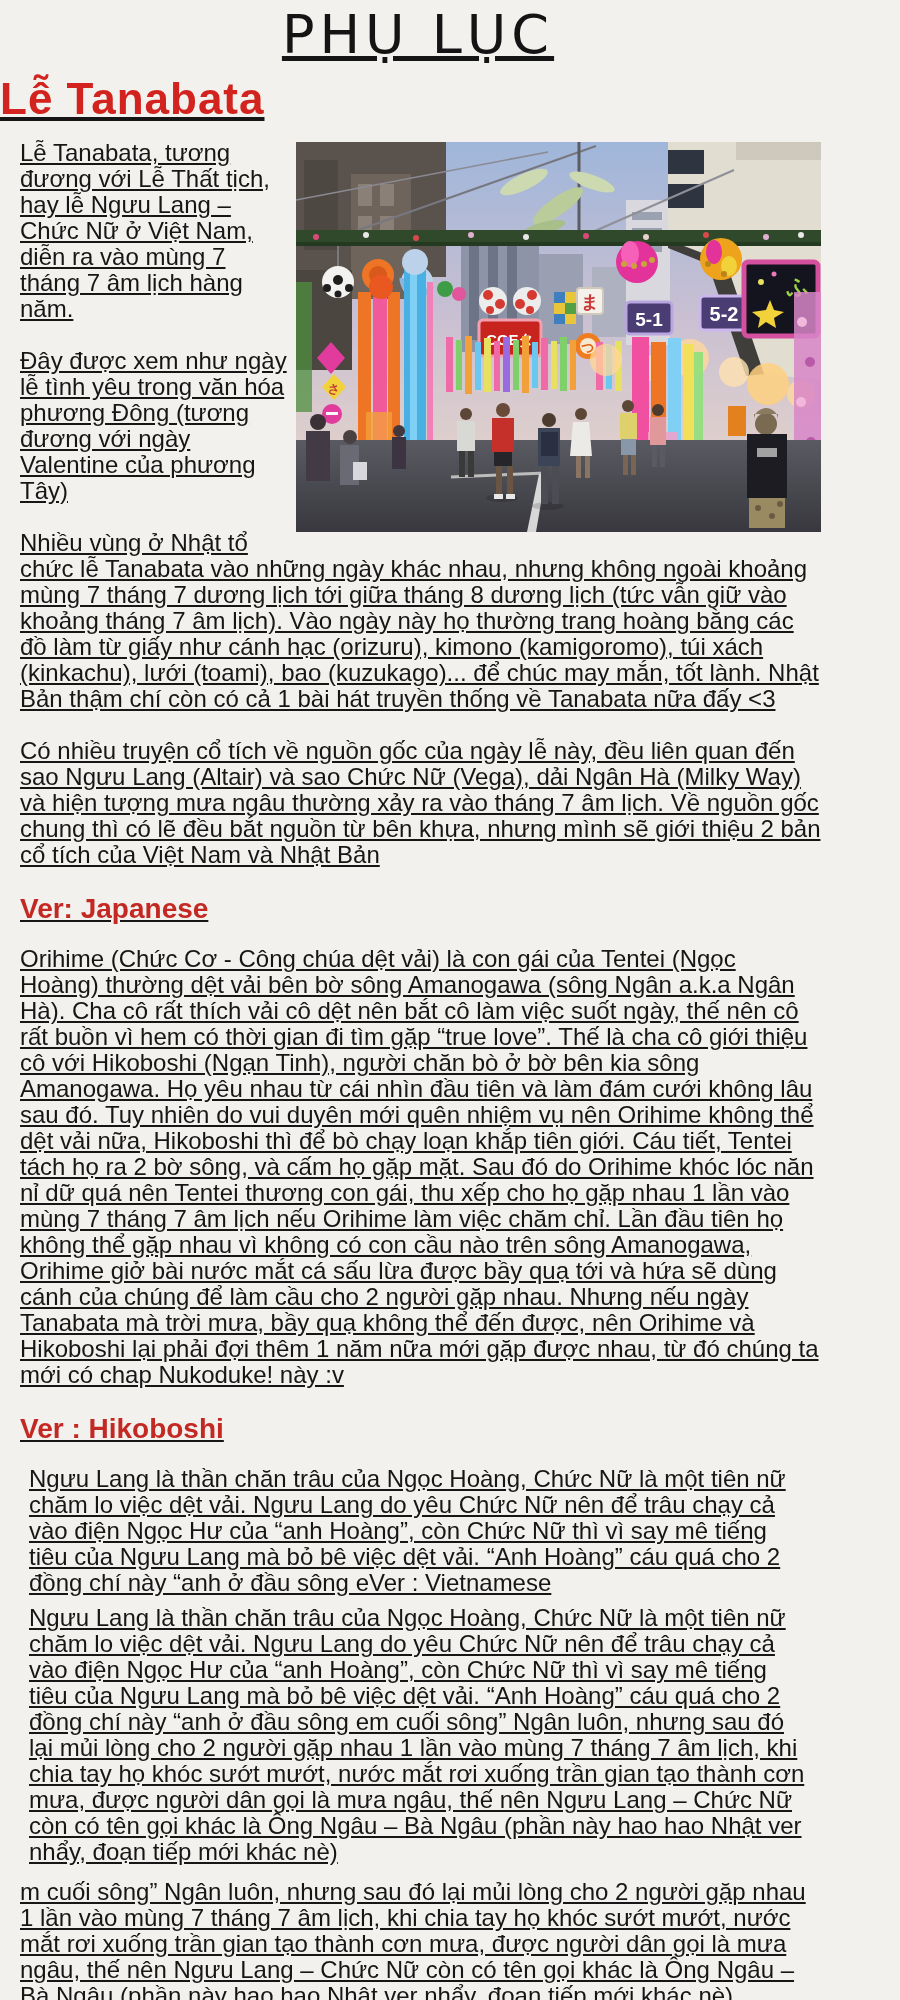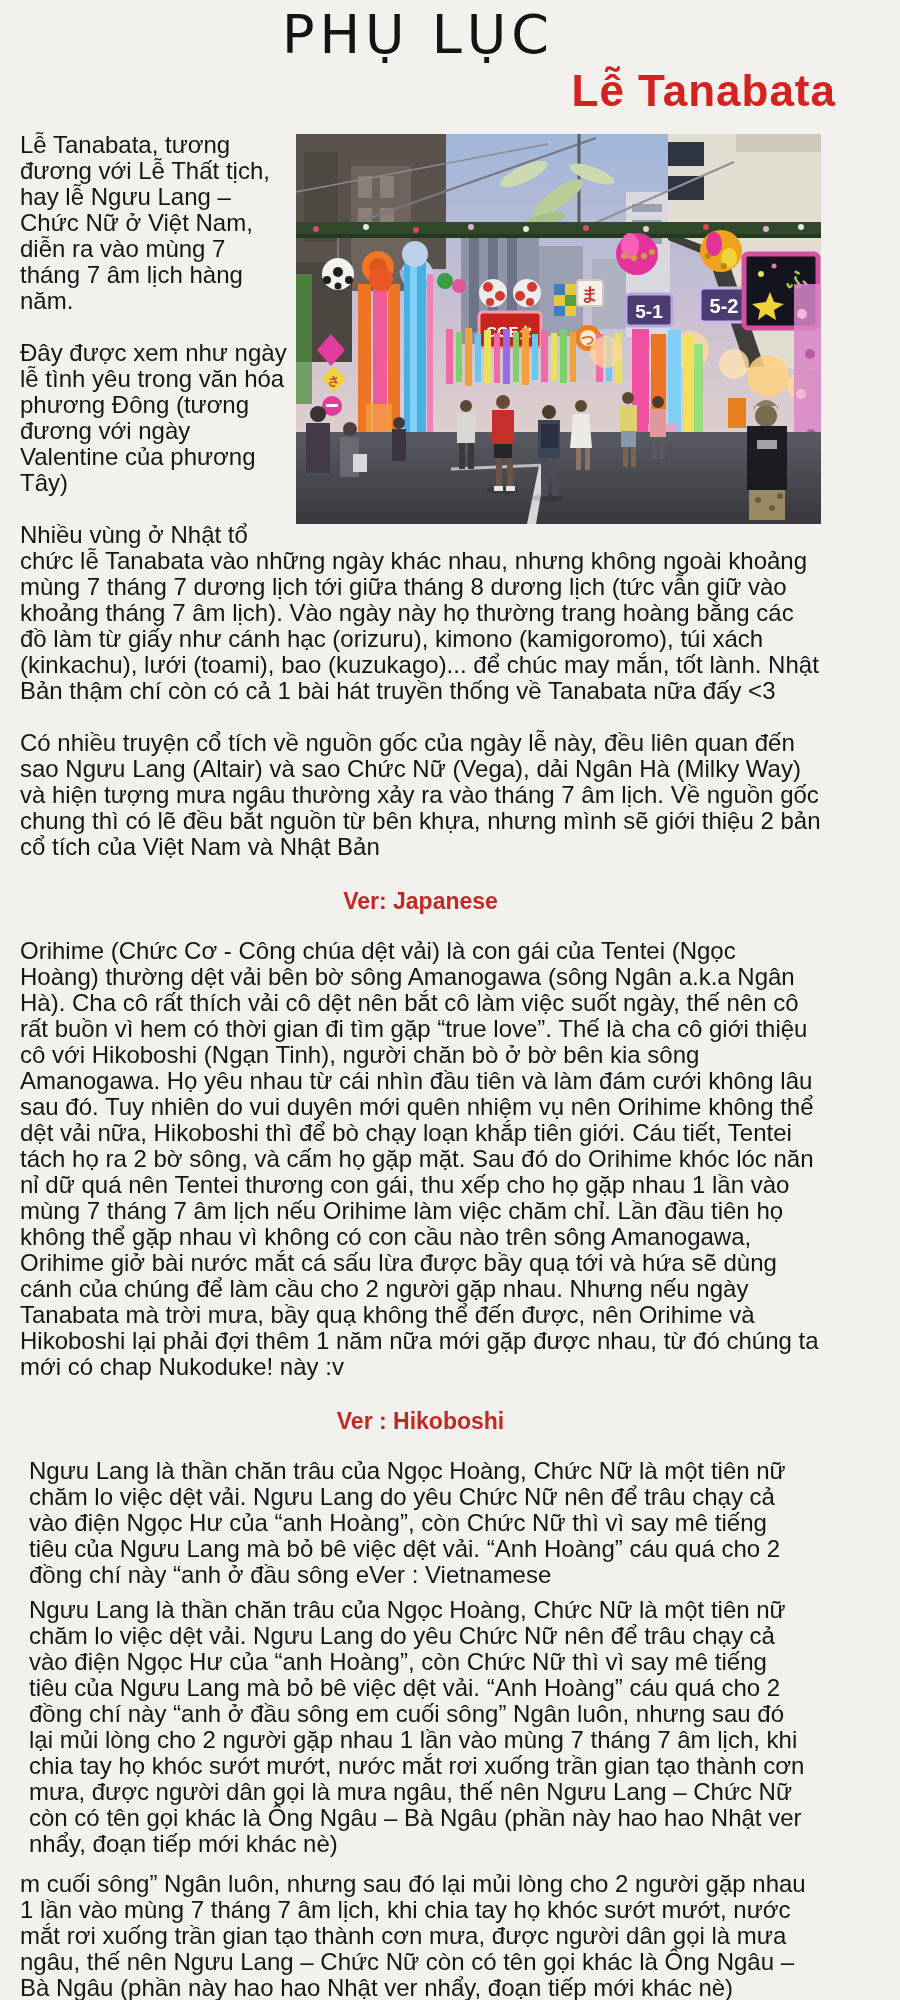--- a/index.html
+++ b/index.html
@@ -8,49 +8,48 @@
     --accent-red:#d2231e;
     --heading-red:#c42823;
   }
   html,body{margin:0;padding:0;}
   body{
     width:900px;height:2000px;overflow:hidden;
     background:var(--page-bg);
     color:var(--text-color);
     font-family:"Liberation Sans",sans-serif;
   }
-  .page{width:836px;height:2000px;overflow:hidden;position:relative;}
+  .page{width:836px;height:2000px;overflow:hidden;position:relative;text-decoration:underline;}
   h1.doc-title{
     margin:6px 0 0;text-align:center;
     font-family:"DejaVu Sans",sans-serif;
     font-weight:400;font-size:54px;line-height:58px;letter-spacing:5px;
     color:#141414;
   }
   h2.doc-subtitle{
-    margin:4px 0 10px;text-align:right;
+    margin:12px 0 10px;text-align:left;
     font-weight:bold;font-size:44px;line-height:46px;letter-spacing:1px;
     color:var(--accent-red);
   }
   .article{
     padding:8px 15px 0 20px;
     font-size:24px;line-height:26px;
   }
   .article p{margin:0 0 26px;}
   .article p.flow{margin:9px;}
   .article p.flow-last{margin:14px 0 26px;}
   figure.photo{
     float:right;width:525px;height:390px;
     margin:2px 0 12px 8px;padding:0;
     overflow:hidden;
   }
   h3.ver-heading{
     color:var(--heading-red);
-    font-size:23px;line-height:30px;font-weight:bold;
+    font-size:28px;line-height:30px;font-weight:bold;
     margin:14px 0 22px;
-    text-align:center;
   }
   .svgtext{font-family:"Liberation Sans",sans-serif;font-weight:bold;}
 </style>
 </head>
 <body>
 
 <div class="page">
 
   <h1 class="doc-title">PHỤ LỤC</h1>
   <h2 class="doc-subtitle">Lễ Tanabata</h2>

